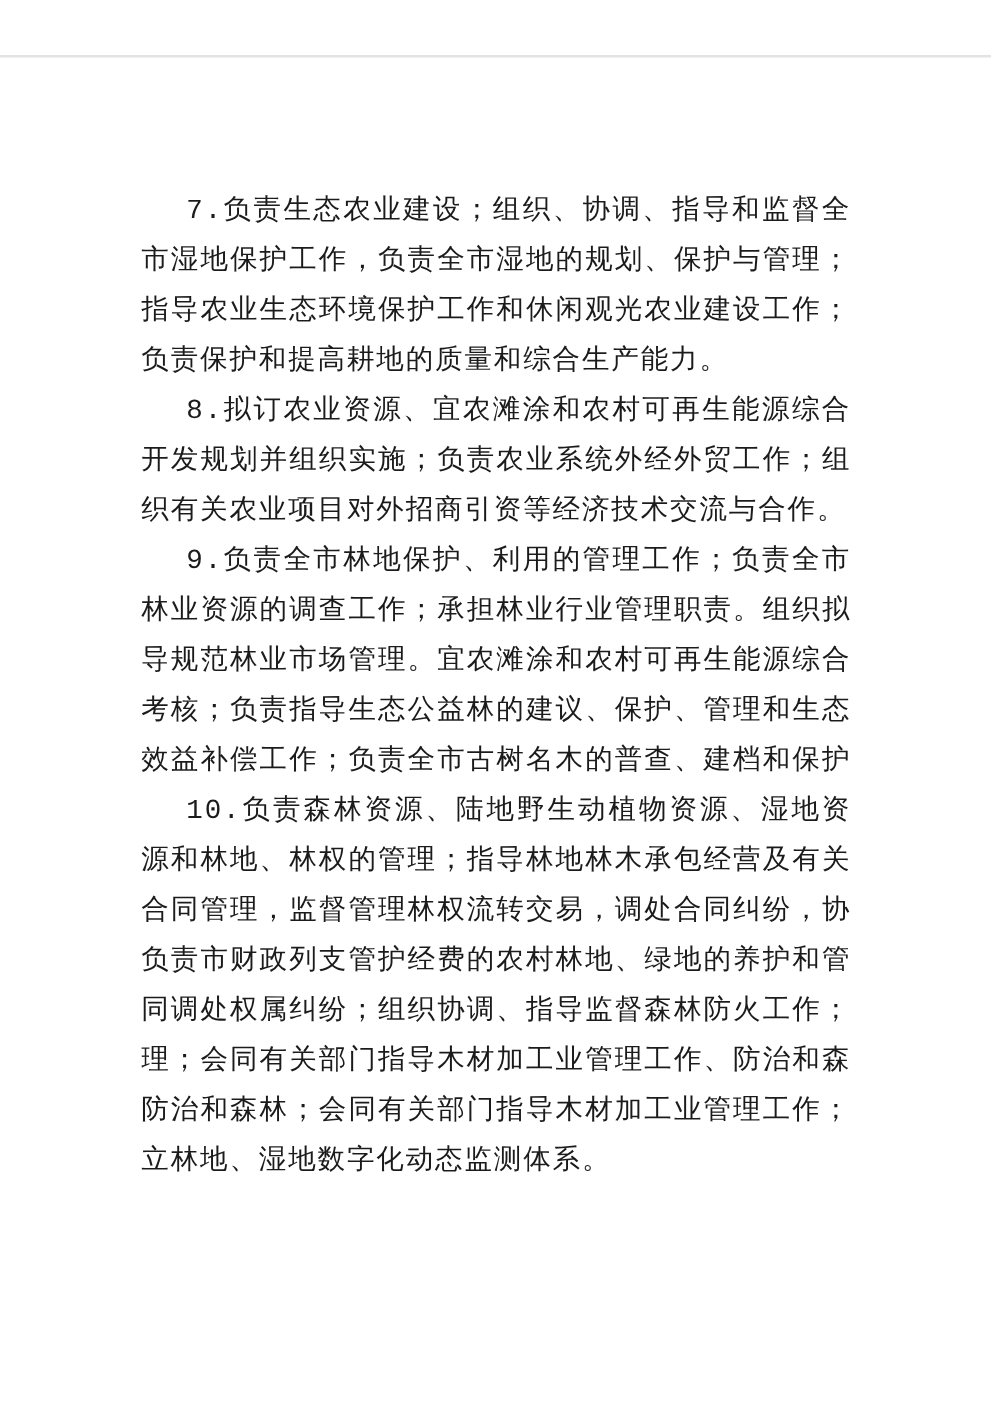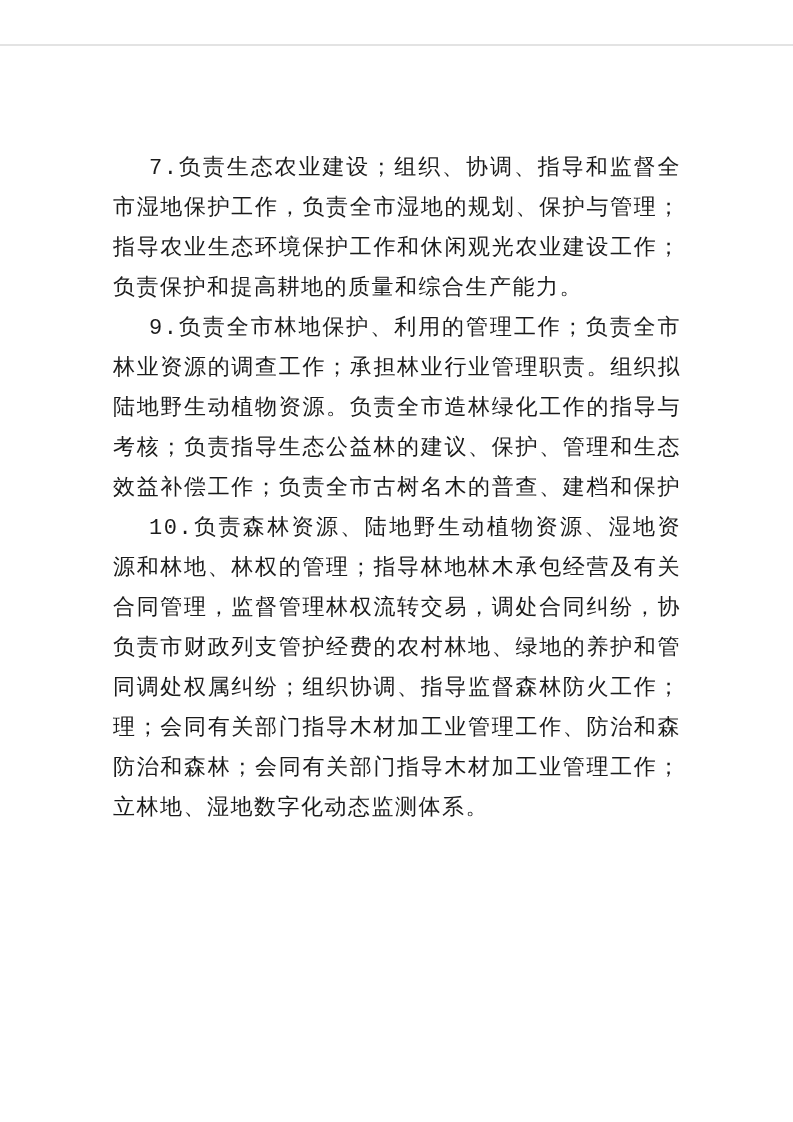--- a/index.html
+++ b/index.html
@@ -61,25 +61,30 @@
 <div class="page">
   <div class="content">
 
     <div class="para">
       <div class="line first">7.负责生态农业建设；组织、协调、指导和监督全</div>
       <div class="line">市湿地保护工作，负责全市湿地的规划、保护与管理；</div>
       <div class="line">指导农业生态环境保护工作和休闲观光农业建设工作；</div>
       <div class="line last">负责保护和提高耕地的质量和综合生产能力。</div>
     </div>
 
+    <div class="para">
+      <div class="line first">8.拟订农业资源、宜农滩涂和农村可再生能源综合</div>
+      <div class="line">开发规划并组织实施；负责农业系统外经外贸工作；组</div>
+      <div class="line last">织有关农业项目对外招商引资等经济技术交流与合作。</div>
+    </div>
 
     <div class="para">
       <div class="line first">9.负责全市林地保护、利用的管理工作；负责全市</div>
       <div class="line">林业资源的调查工作；承担林业行业管理职责。组织拟</div>
-      <div class="line">陆地野生动植物资源。负责全市造林绿化工作的指导与</div>
+      <div class="line">导规范林业市场管理。宜农滩涂和农村可再生能源综合</div>
       <div class="line">考核；负责指导生态公益林的建议、保护、管理和生态</div>
       <div class="line">效益补偿工作；负责全市古树名木的普查、建档和保护</div>
     </div>
 
     <div class="para">
       <div class="line first">10.负责森林资源、陆地野生动植物资源、湿地资</div>
       <div class="line">源和林地、林权的管理；指导林地林木承包经营及有关</div>
       <div class="line">合同管理，监督管理林权流转交易，调处合同纠纷，协</div>
       <div class="line">负责市财政列支管护经费的农村林地、绿地的养护和管</div>
       <div class="line">同调处权属纠纷；组织协调、指导监督森林防火工作；</div>

